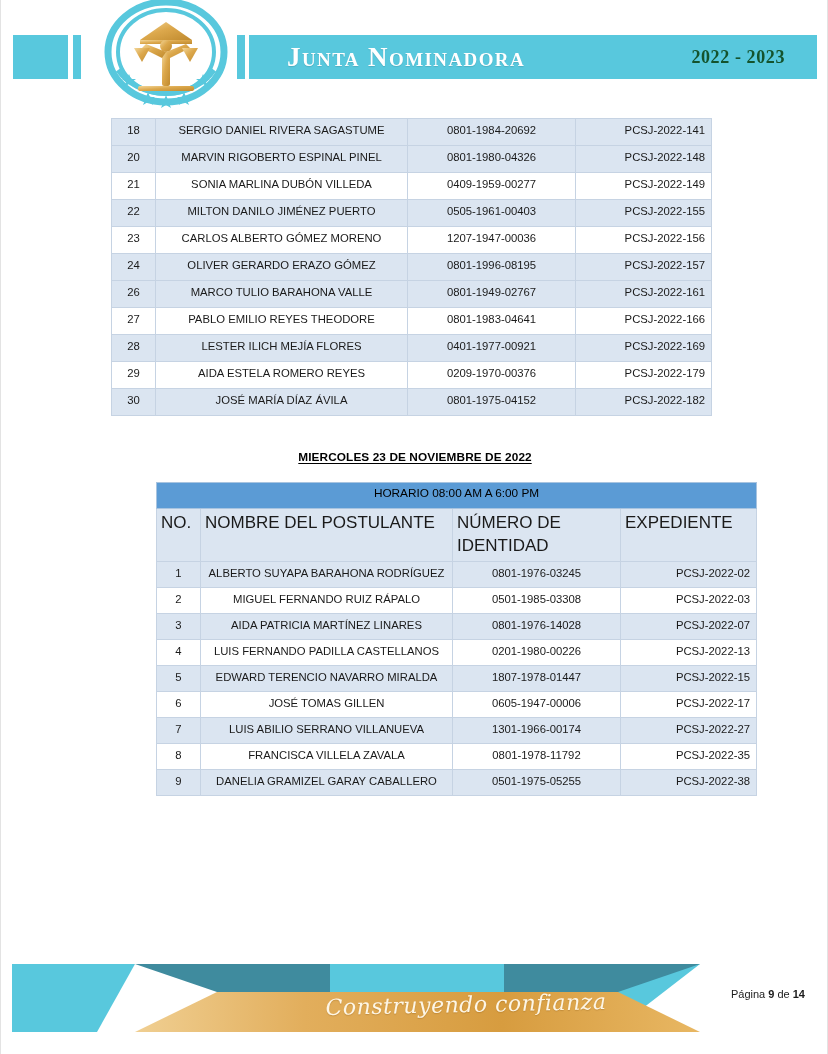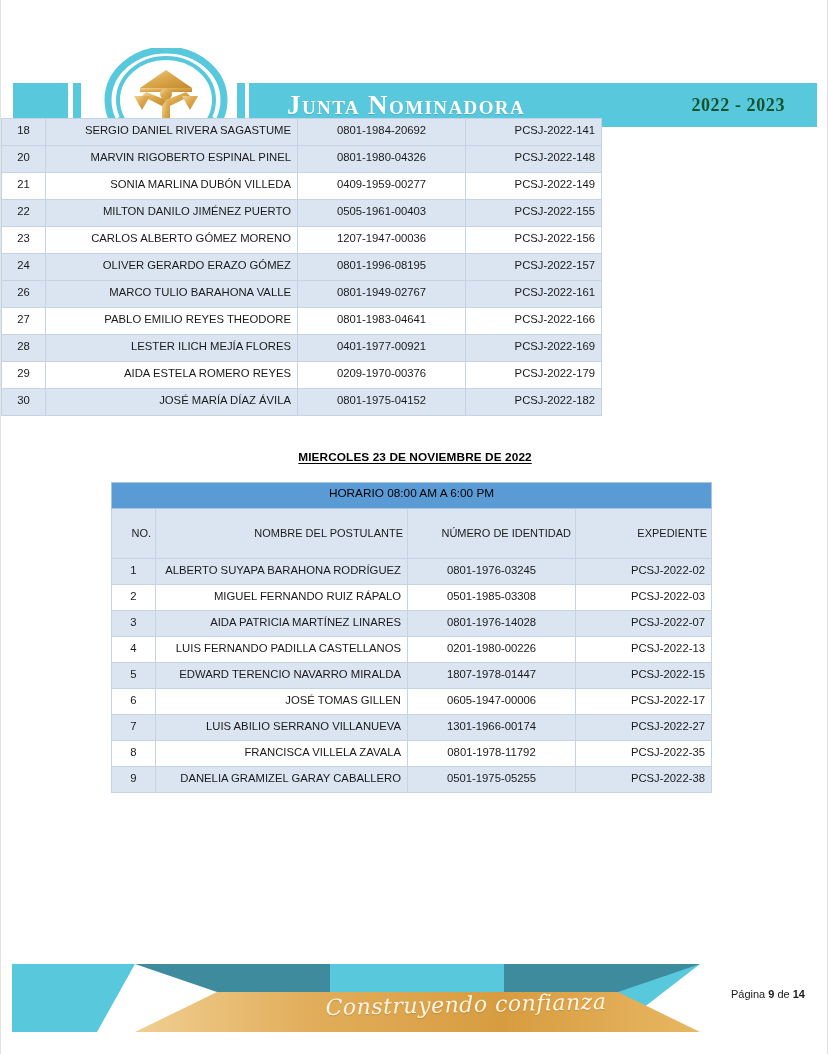--- a/index.html
+++ b/index.html
@@ -20,21 +20,20 @@
     border-left: 1px solid #e3e3e3;
     border-right: 1px solid #e3e3e3;
     overflow: hidden;
   }
 
   
   .header {
     position: relative;
     width: 828px;
     height: 118px;
-    margin-top: 48px;
   }
   .hdr-left-block {
     position: absolute;
     left: 12px; top: 35px;
     width: 55px; height: 44px;
     background: #58c8dd;
   }
   .hdr-bar-1 {
     position: absolute;
     left: 72px; top: 35px;
@@ -83,33 +82,34 @@
   
   .content {
     position: absolute;
     left: 0; top: 118px;
     width: 828px;
   }
 
   table.doc-table {
     border-collapse: collapse;
     table-layout: fixed;
+    margin-left: 110px;
     font-size: 11.3px;
     color: #1a1a1a;
   }
   table.doc-table td, table.doc-table th {
     border: 1px solid #c6d3e3;
     padding: 4px 6px;
     vertical-align: top;
     font-weight: normal;
     line-height: 1.35;
   }
 
   .col-no    { width: 44px;  text-align: center; font-weight: bold; }
-  .col-name  { width: 252px; text-align: right; }
+  .col-name  { width: 252px; text-align: center; }
   .col-id    { width: 168px; text-align: center; }
   .col-exp   { width: 136px; text-align: right; }
 
   tr.shade td { background: #dbe5f1; }
   tr.plain td { background: #ffffff; }
 
   
   #table-one td { height: 27px; }
 
   
@@ -120,39 +120,39 @@
     font-weight: bold;
     color: #000;
     letter-spacing: 0.1px;
   }
   .section-title span {
     text-decoration: underline;
     text-underline-offset: 2px;
   }
 
   
-  .table2-wrap { margin-top: 18px; }
+  .table2-wrap { margin-top: 18px; margin-left: 45px; }
   #table-two { margin-left: 110px; }
   .horario-bar {
     background: #5b9bd5 !important;
     color: #000000;
     text-align: center;
     font-weight: bold;
     font-size: 11.8px;
     height: 22px;
     padding: 3px 0 !important;
     border: 1px solid #a8c4e0 !important;
   }
   .colhdr td {
     background: #dbe5f1 !important;
-    text-align: right;
+    text-align: left;
     font-weight: bold;
-    font-size: 11px;
+    font-size: 17px;
     height: 24px;
-    padding: 17px 4px !important;
+    padding: 3px 4px !important;
   }
   #table-two td { height: 26px; }
   .tall-row td { height: 42px; }
 
   
   .footer {
     position: absolute;
     left: 0; bottom: 0;
     width: 828px;
     height: 114px;

